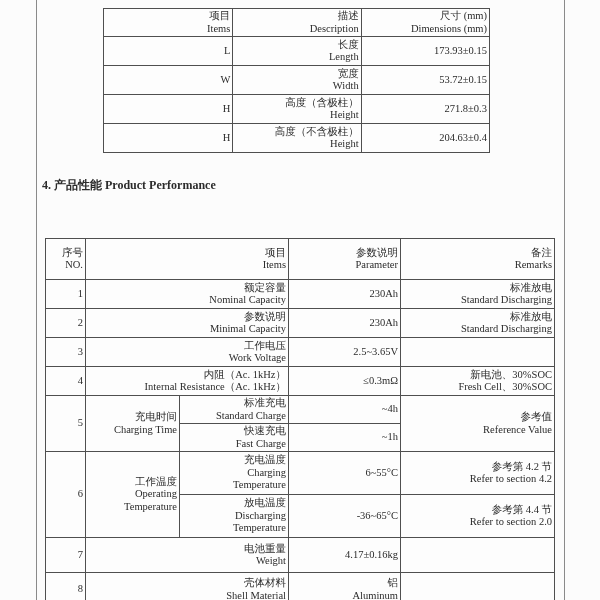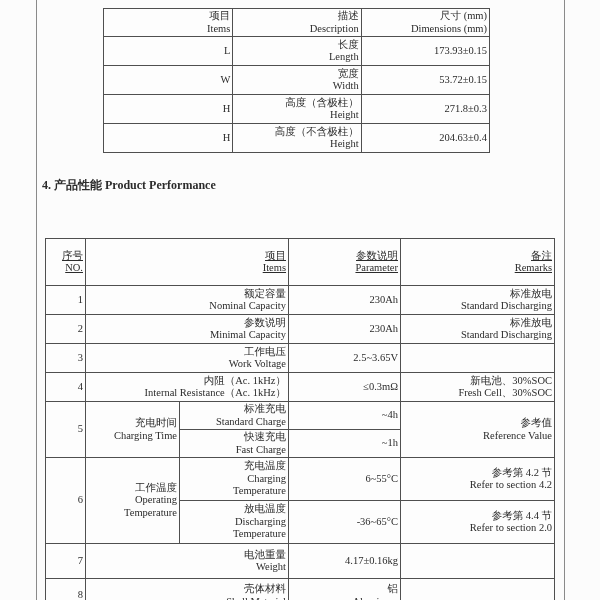--- a/index.html
+++ b/index.html
@@ -32,21 +32,21 @@
 
   .dim-table { left:103px; top:8px; width:387px; }
   .dim-table tr.hdr  { height:25px; }
   .dim-table tr.row  { height:29px; }
 
   .heading { position:absolute; left:42px; font-size:12px; white-space:nowrap; }
   .heading-4  { top:177px; font-weight:bold; }
   .heading-41 { top:206px; }
 
   .param-table { left:45px; top:238px; width:509px; }
-  .param-table tr.hdr  { height:47px;text-decoration:underline; }
+  .param-table tr.hdr  { height:41px; }
   .param-table tr.rowA { height:29px; }
   .param-table tr.sub  { height:28px; }
   .param-table tr.big  { height:43px; }
   .param-table tr.row7 { height:35px; }
   .param-table tr.row8 { height:34px; }
 </style>
 </head>
 <body>
 
 <div class="page">

